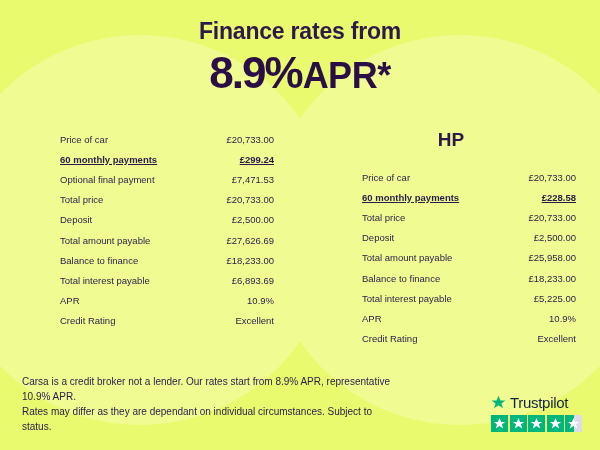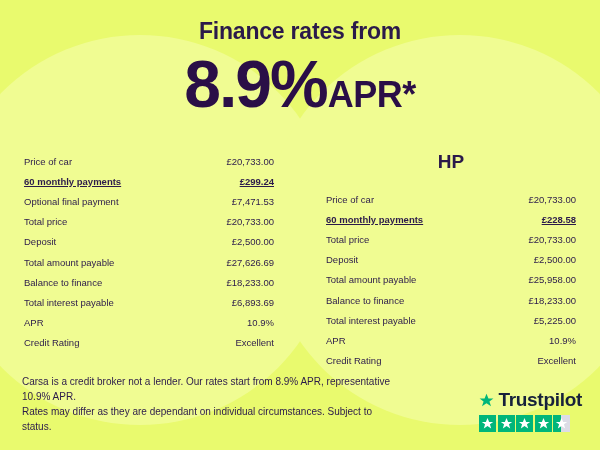--- a/index.html
+++ b/index.html
@@ -53,21 +53,21 @@
     padding-top: 18px;
   }
   .rate-row {
     text-align: center;
     color: #2a0f47;
     line-height: 1;
     margin-top: 6px;
     white-space: nowrap;
   }
   .rate-big {
-    font-size: 66px;
+    font-size: 44px;
     font-weight: bold;
     letter-spacing: -2px;
     vertical-align: baseline;
   }
   .rate-apr {
     font-size: 36px;
     font-weight: bold;
     letter-spacing: -0.5px;
     vertical-align: baseline;
     margin-left: 1px;
@@ -89,20 +89,21 @@
     font-weight: bold;
     margin-bottom: 16px;
   }
   .row {
     display: flex;
     justify-content: space-between;
     align-items: flex-start;
     font-size: 9.5px;
     color: #2b1a4a;
     padding: 4.6px 0;
+    margin-left: 36px;
   }
   .row .label { text-align: left; }
   .row .value { text-align: right; }
   .row.bold .label, .row.bold .value { font-weight: bold; text-decoration: underline; }
   .footer {
     position: absolute;
     left: 22px;
     bottom: 16px;
     width: 380px;
     font-size: 10px;
@@ -120,22 +121,22 @@
     align-items: center;
     gap: 4px;
     margin-bottom: 4px;
   }
   .tp-star-green {
     width: 15px;
     height: 15px;
     display: block;
   }
   .tp-name {
-    font-size: 19px;
-    font-weight: bold;
+    font-size: 15px;
+    font-weight: normal;
     color: #17213b;
     letter-spacing: -0.3px;
   }
   .tp-stars {
     display: flex;
     gap: 1.5px;
   }
   .tp-box {
     width: 17px;
     height: 17px;

